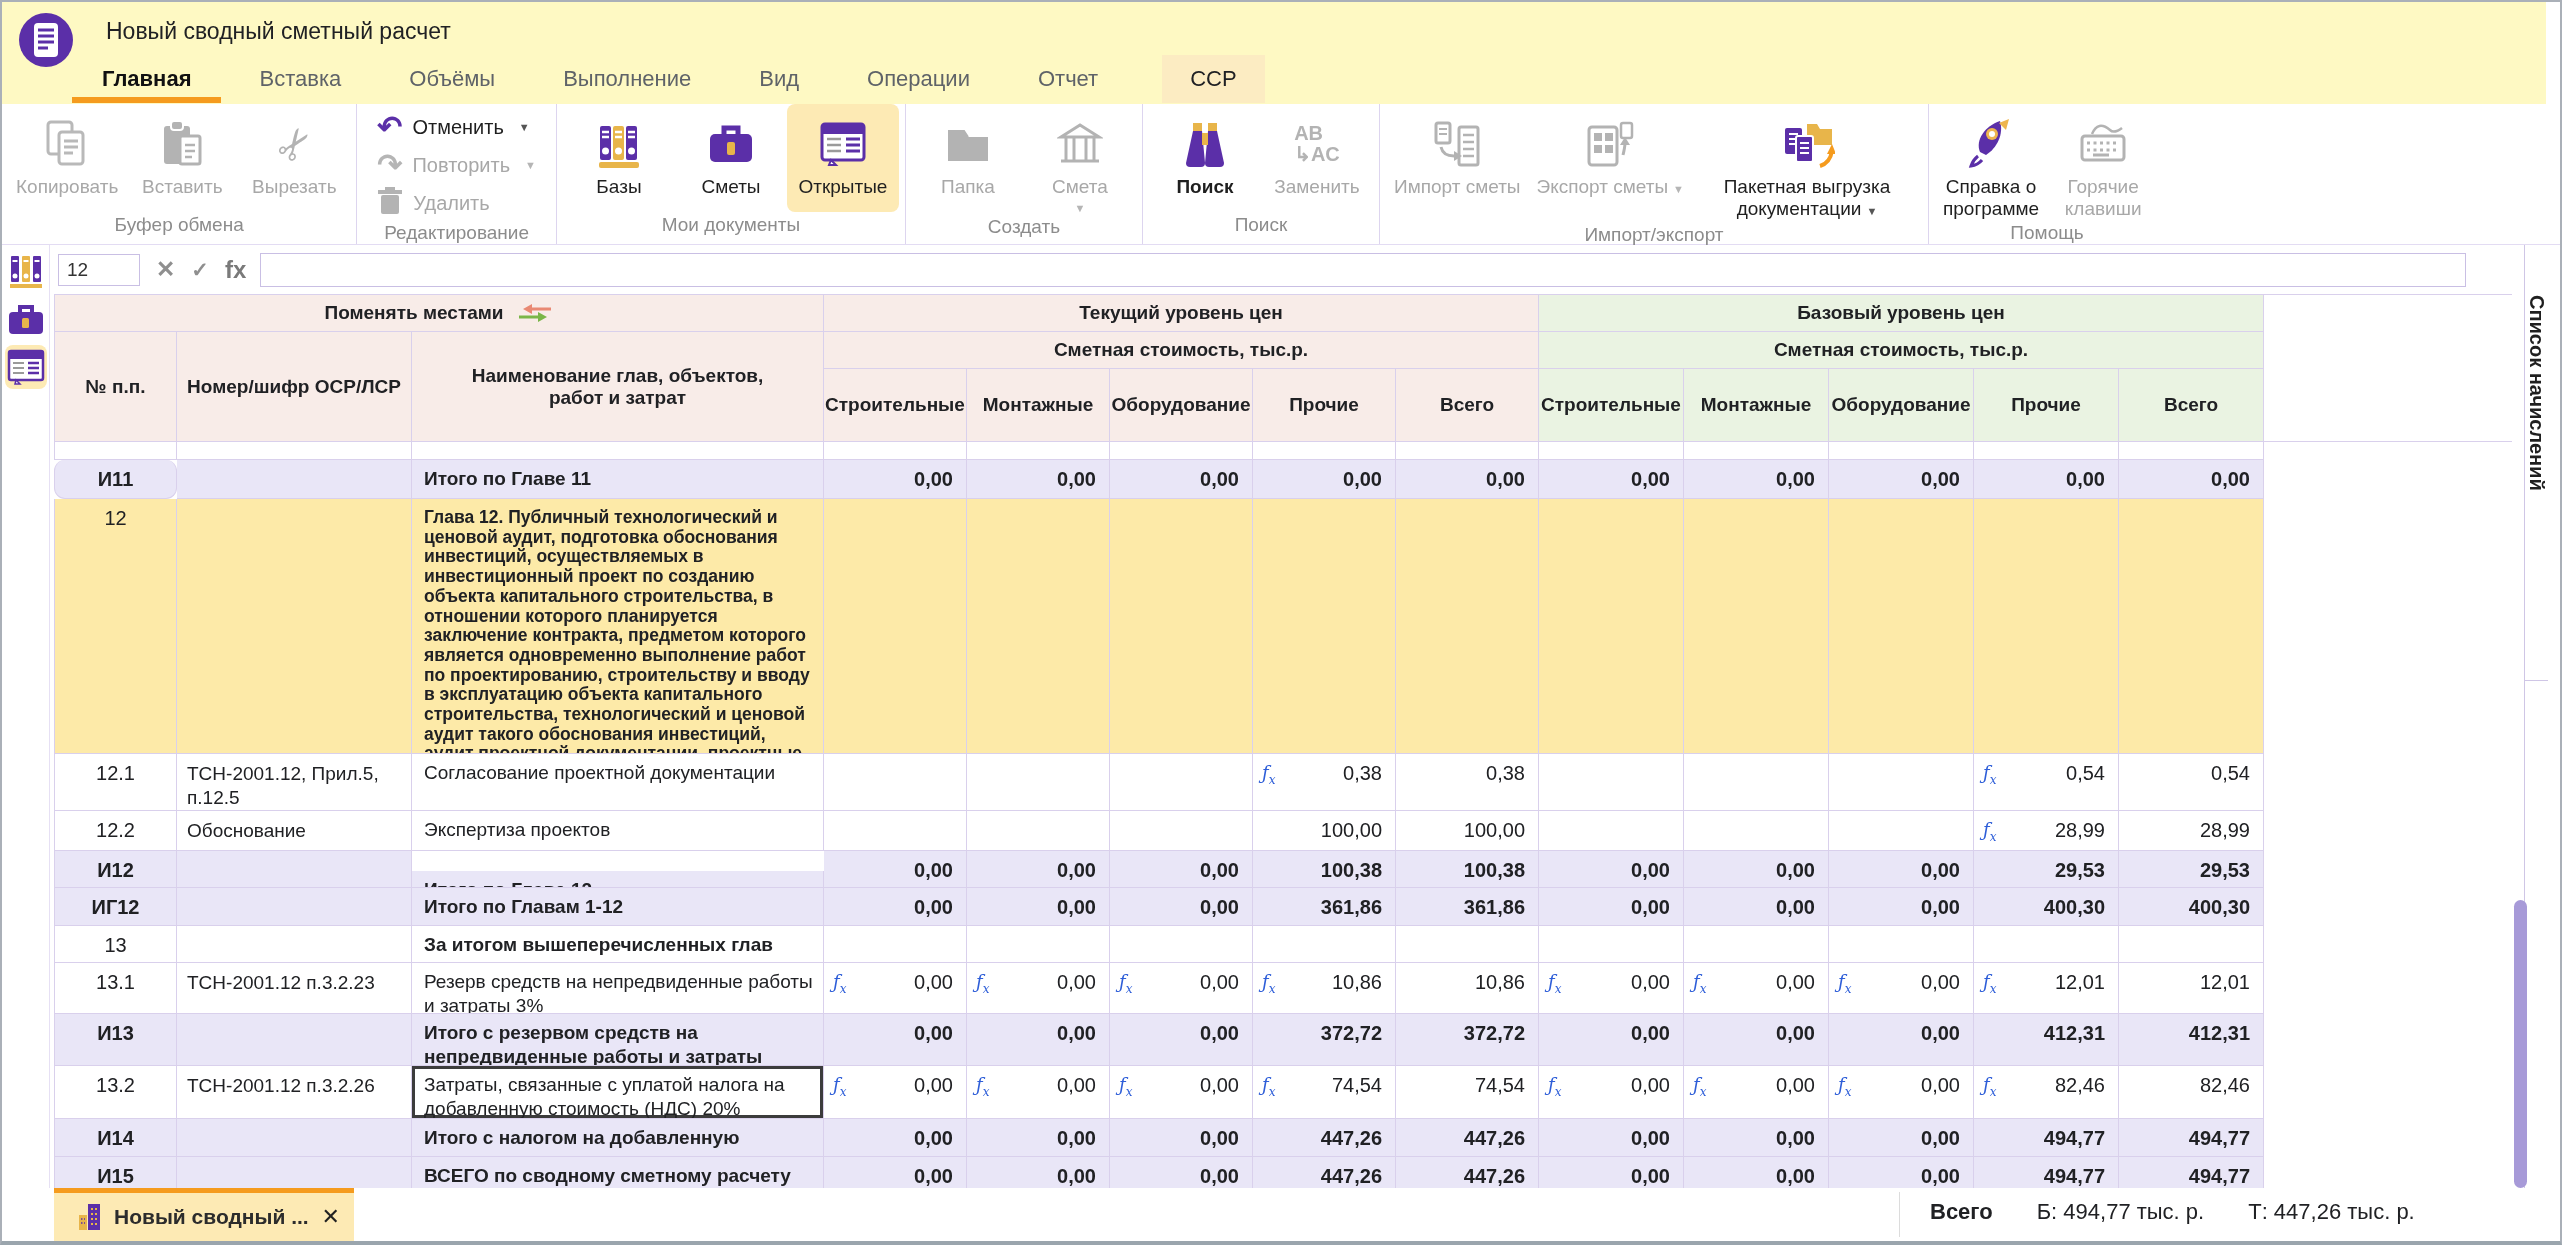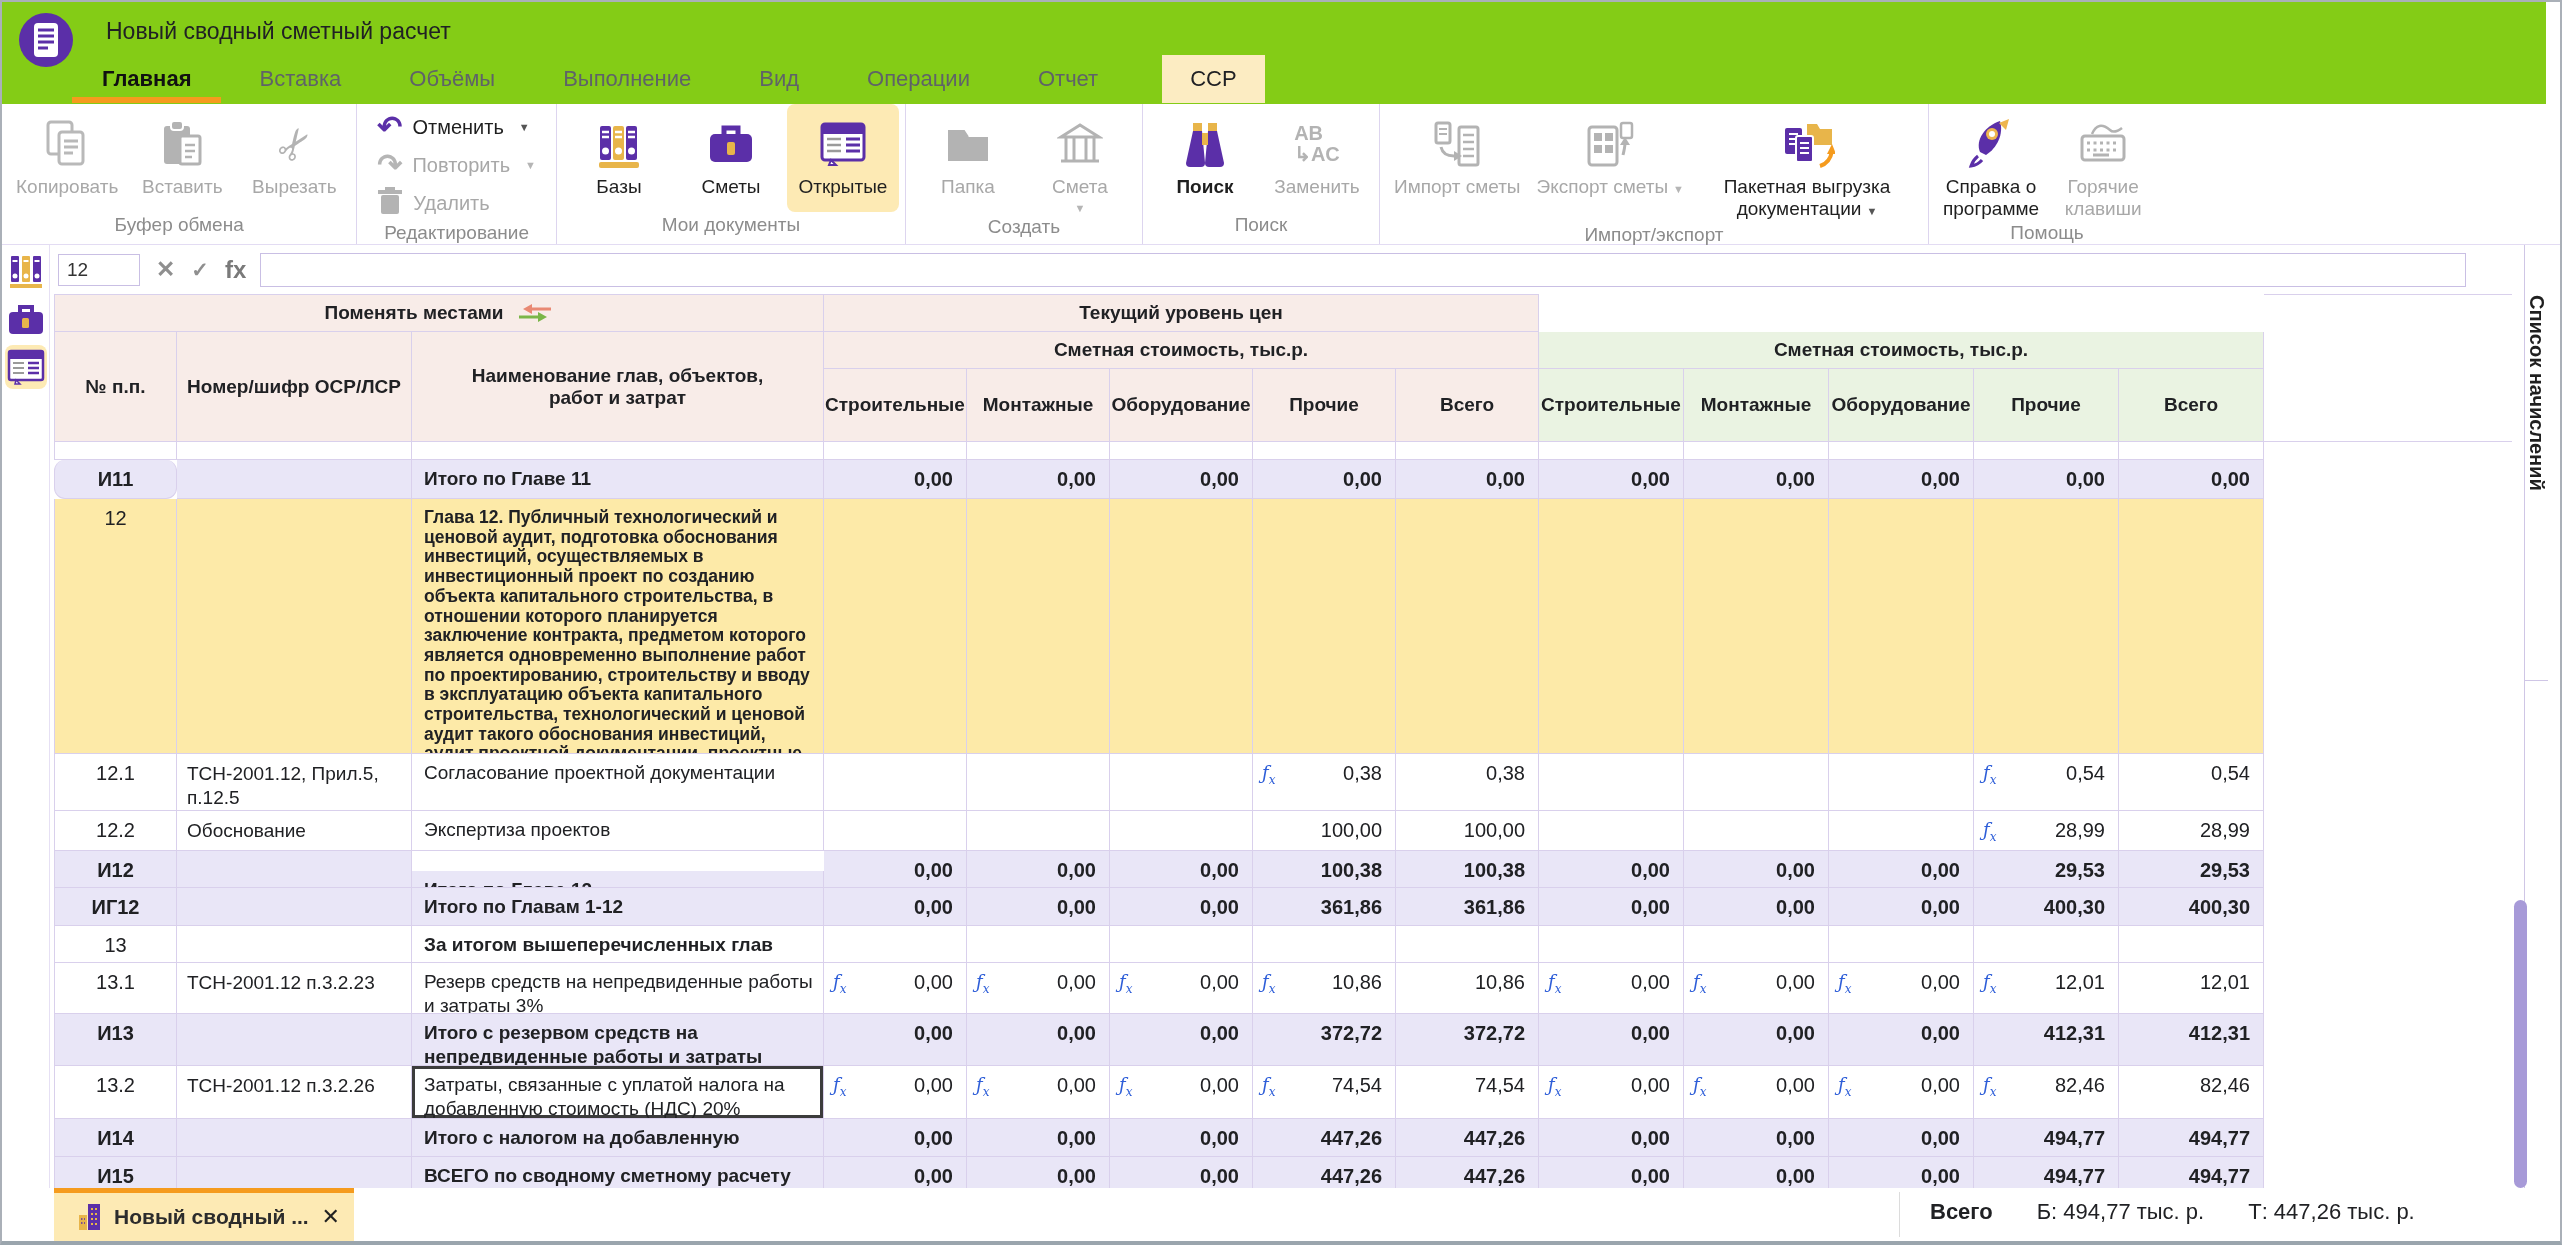--- a/index.html
+++ b/index.html
@@ -2,21 +2,21 @@
 <html><head>
 <meta charset="utf-8">
 <style>
   * { box-sizing: border-box; margin: 0; padding: 0; }
   html,body { width:2562px; height:1245px; overflow:hidden; }
   body { font-family:"Liberation Sans", sans-serif; color:#202124; background:#fff; }
   .window { position:relative; width:2562px; height:1245px; background:#fff;
             border:2px solid #aab0b8; border-bottom:4px solid #9aa5ad; overflow:hidden; }
 
   
-  .hdr { position:absolute; top:0; left:0; right:14px; height:102px; background:#84cc16; }
+  .hdr { position:absolute; top:0; left:0; right:14px; height:102px; background:#fef9c3; }
   .logo { position:absolute; left:16px; top:10px; }
   .title { position:absolute; left:104px; top:16px; font-size:23px; color:#202124; }
   .tabs { position:absolute; left:96px; bottom:0; height:50px; display:flex; align-items:center; }
   .tab { position:relative; font-size:22px; color:#5f6368; margin-right:60px; padding:11px 4px; cursor:default; white-space:nowrap; }
   .tab.active { color:#111; font-weight:bold; }
   .tab.active::after { content:""; position:absolute; left:-26px; right:-26px; bottom:0; height:6px; background:#f59b1e; }
   .tab.hl { background:#fcecc2; padding:11px 28px; margin-right:0; color:#202124; }
 
   
   .ribbon { position:absolute; top:102px; left:0; right:0; height:141px; display:flex; border-bottom:1px solid #e3dcf3; background:#fff; }
@@ -396,20 +396,21 @@
       <div class="h first top" style="grid-column:1/4;grid-row:1;">
         <span>Поменять местами</span>
         <svg width="38" height="22" style="margin-left:12px;">
             <path d="M3 15h20" stroke="#7ab648" stroke-width="3"></path>
             <path d="M22 10l9 5-9 5z" fill="#7ab648"></path>
             <path d="M35 7H15" stroke="#e98973" stroke-width="3"></path>
             <path d="M16 2L7 7l9 5z" fill="#e98973"></path>
           </svg>
       </div>
       <div class="h top" style="grid-column:4/9;grid-row:1;">Текущий уровень цен</div>
+      <div class="h g top" style="grid-column:9/14;grid-row:1;">Базовый уровень цен</div>
       <div class="h ht top" style="grid-column:14;grid-row:1/4;"></div>
       <div class="h first" style="grid-column:1;grid-row:2/4;">№ п.п.</div>
       <div class="h" style="grid-column:3;grid-row:2/4;">Наименование глав, объектов,
 работ и затрат</div>
       <div class="h" style="grid-column:2;grid-row:2/4;">Номер/шифр ОСР/ЛСР</div>
       <div class="h" style="grid-column:4/9;grid-row:2;">Сметная стоимость, тыс.р.</div>
       <div class="h g" style="grid-column:9/14;grid-row:2;">Сметная стоимость, тыс.р.</div>
       <div class="h" style="grid-column:4;grid-row:3;">Строительные</div>
       <div class="h" style="grid-column:5;grid-row:3;">Монтажные</div>
       <div class="h" style="grid-column:6;grid-row:3;">Оборудование</div>

